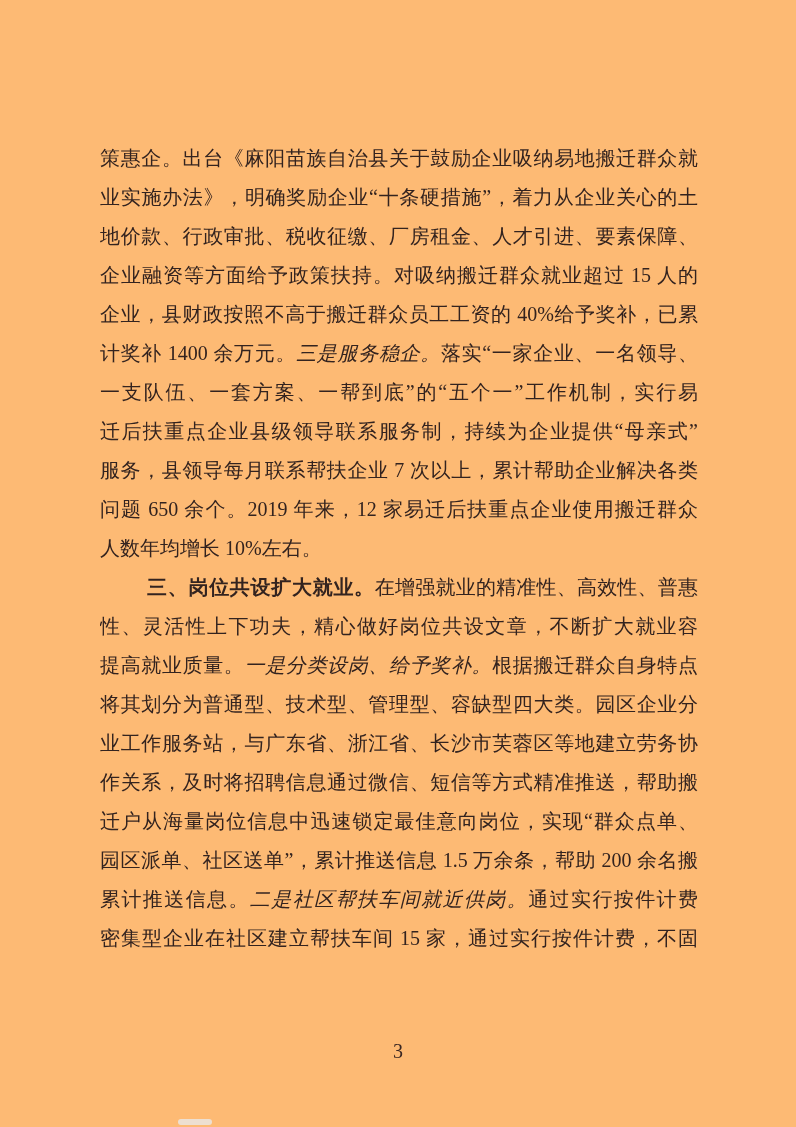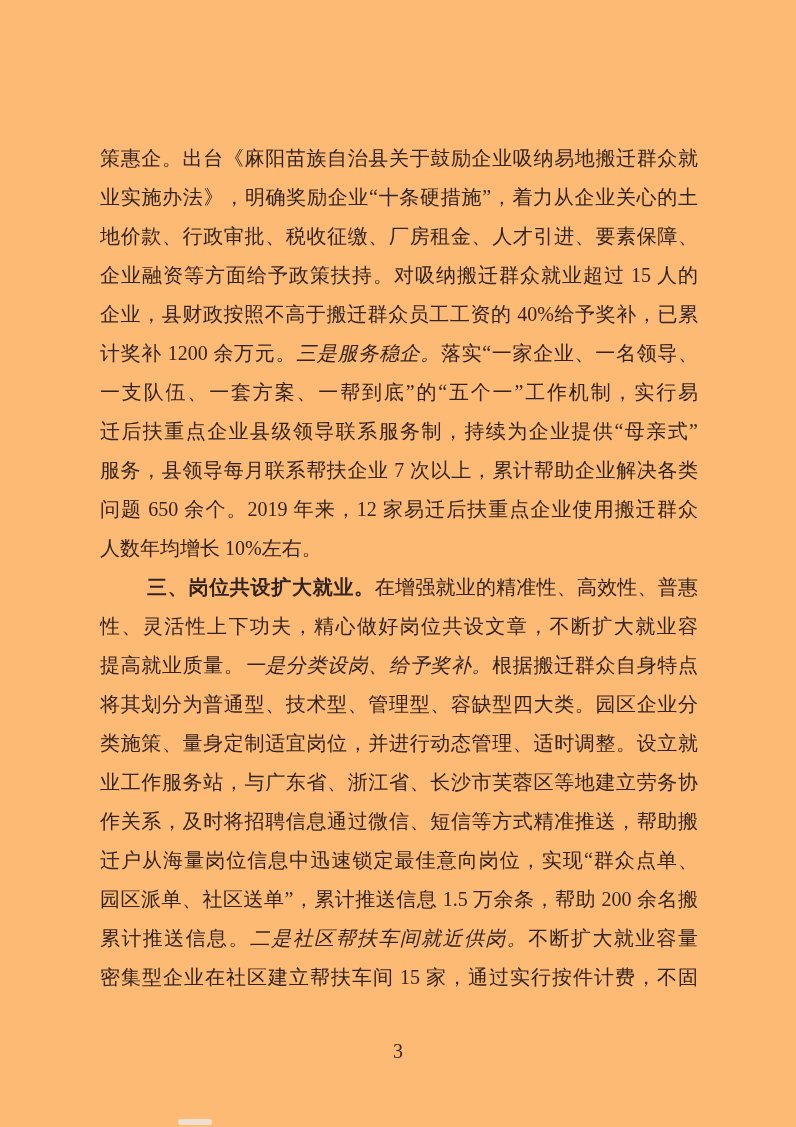--- a/index.html
+++ b/index.html
@@ -66,33 +66,32 @@
 </head>
 <body>
 
 <div class="page">
   <div class="textblock" id="document-body">
       <div class="line"><span class="seg-normal">策惠企。出台《麻阳苗族自治县关于鼓励企业吸纳易地搬迁群众就</span></div>
       <div class="line"><span class="seg-normal">业实施办法》，明确奖励企业“十条硬措施”，着力从企业关心的土</span></div>
       <div class="line"><span class="seg-normal">地价款、行政审批、税收征缴、厂房租金、人才引进、要素保障、</span></div>
       <div class="line"><span class="seg-normal">企业融资等方面给予政策扶持。对吸纳搬迁群众就业超过 15 人的</span></div>
       <div class="line"><span class="seg-normal">企业，县财政按照不高于搬迁群众员工工资的 40%给予奖补，已累</span></div>
-      <div class="line"><span class="seg-normal">计奖补 1200 余万元。</span><span class="seg-kai">三是服务稳企。</span><span class="seg-normal">落实“一家企业、一名领导、</span></div>
+      <div class="line"><span class="seg-normal">计奖补 1400 余万元。</span><span class="seg-kai">三是服务稳企。</span><span class="seg-normal">落实“一家企业、一名领导、</span></div>
       <div class="line"><span class="seg-normal">一支队伍、一套方案、一帮到底”的“五个一”工作机制，实行易</span></div>
       <div class="line"><span class="seg-normal">迁后扶重点企业县级领导联系服务制，持续为企业提供“母亲式”</span></div>
       <div class="line"><span class="seg-normal">服务，县领导每月联系帮扶企业 7 次以上，累计帮助企业解决各类</span></div>
       <div class="line"><span class="seg-normal">问题 650 余个。2019 年来，12 家易迁后扶重点企业使用搬迁群众</span></div>
       <div class="line end"><span class="seg-normal">人数年均增长 10%左右。</span></div>
       <div class="line indent"><span class="seg-bold">三、岗位共设扩大就业。</span><span class="seg-normal">在增强就业的精准性、高效性、普惠</span></div>
       <div class="line"><span class="seg-normal">性、灵活性上下功夫，精心做好岗位共设文章，不断扩大就业容量、</span></div>
       <div class="line"><span class="seg-normal">提高就业质量。</span><span class="seg-kai">一是分类设岗、给予奖补。</span><span class="seg-normal">根据搬迁群众自身特点</span></div>
       <div class="line"><span class="seg-normal">将其划分为普通型、技术型、管理型、容缺型四大类。园区企业分</span></div>
-      <div class="line"><span class="seg-normal">类施策、量身定制适宜岗位，并进行动态管理、适时调整。设立就</span></div>
       <div class="line"><span class="seg-normal">业工作服务站，与广东省、浙江省、长沙市芙蓉区等地建立劳务协</span></div>
       <div class="line"><span class="seg-normal">作关系，及时将招聘信息通过微信、短信等方式精准推送，帮助搬</span></div>
       <div class="line"><span class="seg-normal">迁户从海量岗位信息中迅速锁定最佳意向岗位，实现“群众点单、</span></div>
       <div class="line"><span class="seg-normal">园区派单、社区送单”，累计推送信息 1.5 万余条，帮助 200 余名搬</span></div>
-      <div class="line"><span class="seg-normal">累计推送信息。</span><span class="seg-kai">二是社区帮扶车间就近供岗。</span><span class="seg-normal">不断扩大就业容量</span></div>
+      <div class="line"><span class="seg-normal">累计推送信息。</span><span class="seg-kai">二是社区帮扶车间就近供岗。</span><span class="seg-normal">通过实行按件计费</span></div>
       <div class="line"><span class="seg-normal">密集型企业在社区建立帮扶车间 15 家，通过实行按件计费，不固</span></div>
     </div>
   <div class="page-number">3</div>
   <div class="scan-smudge"></div>
 </div>
 
 </body></html>

